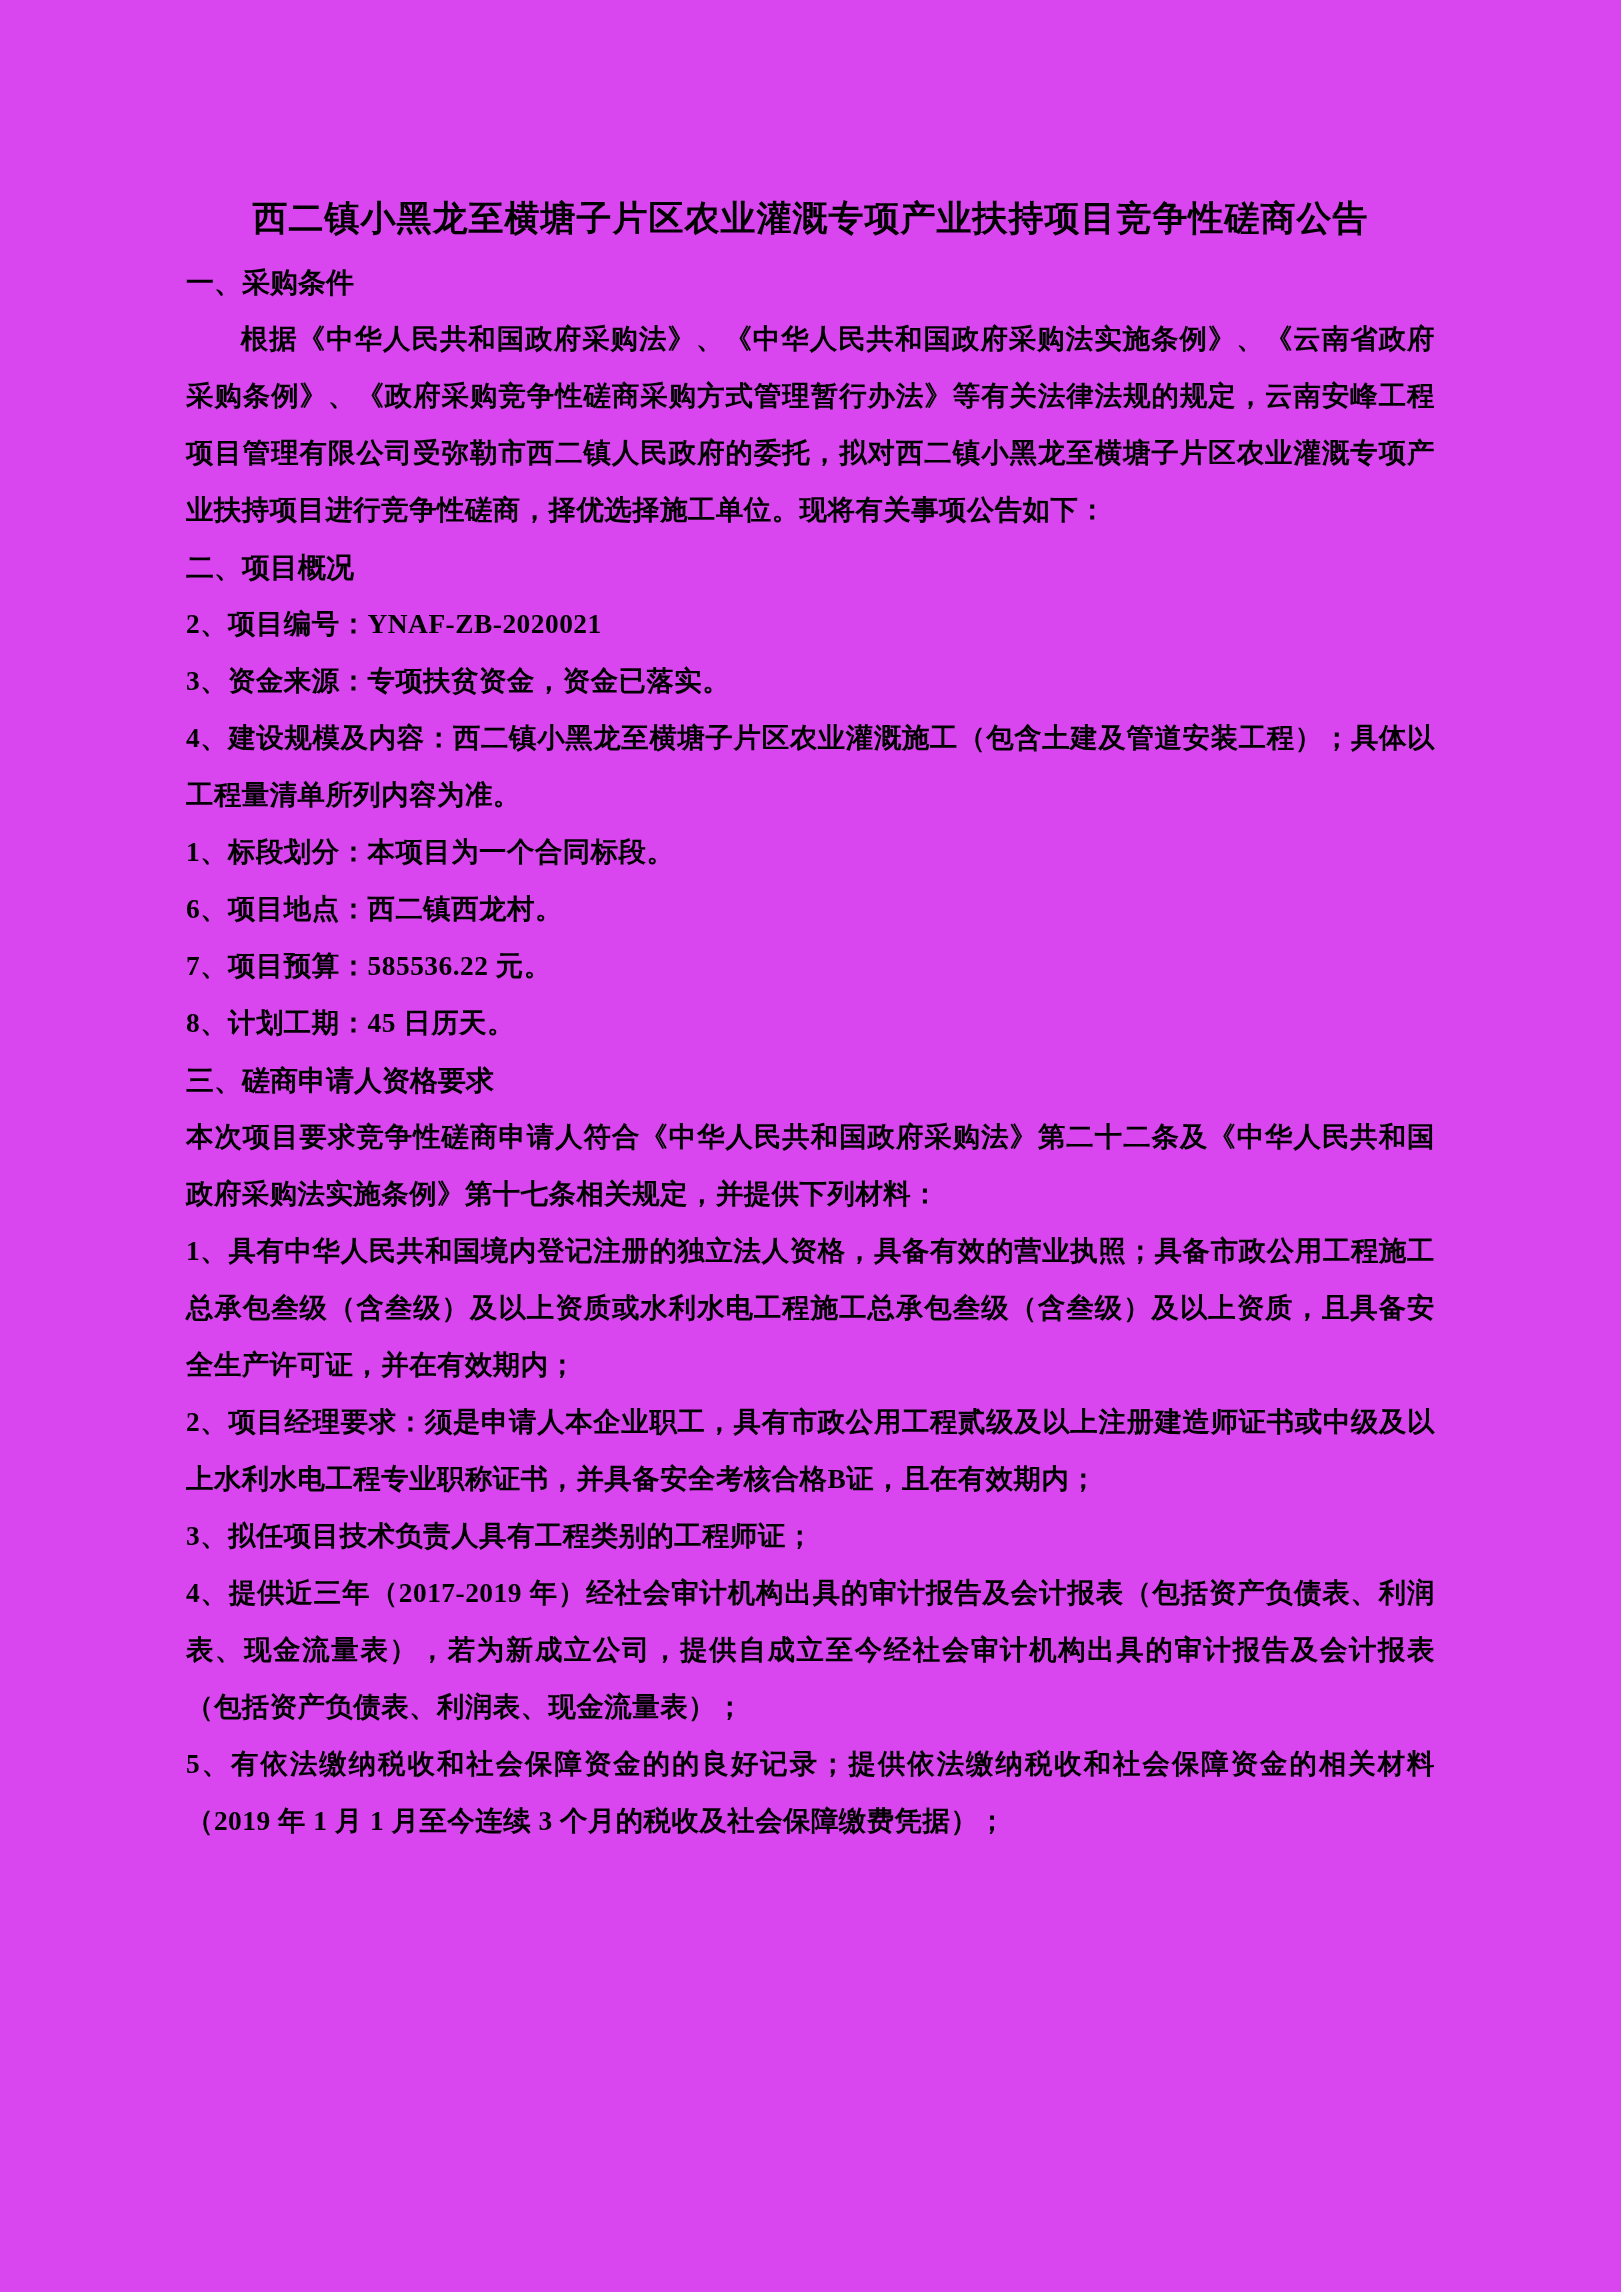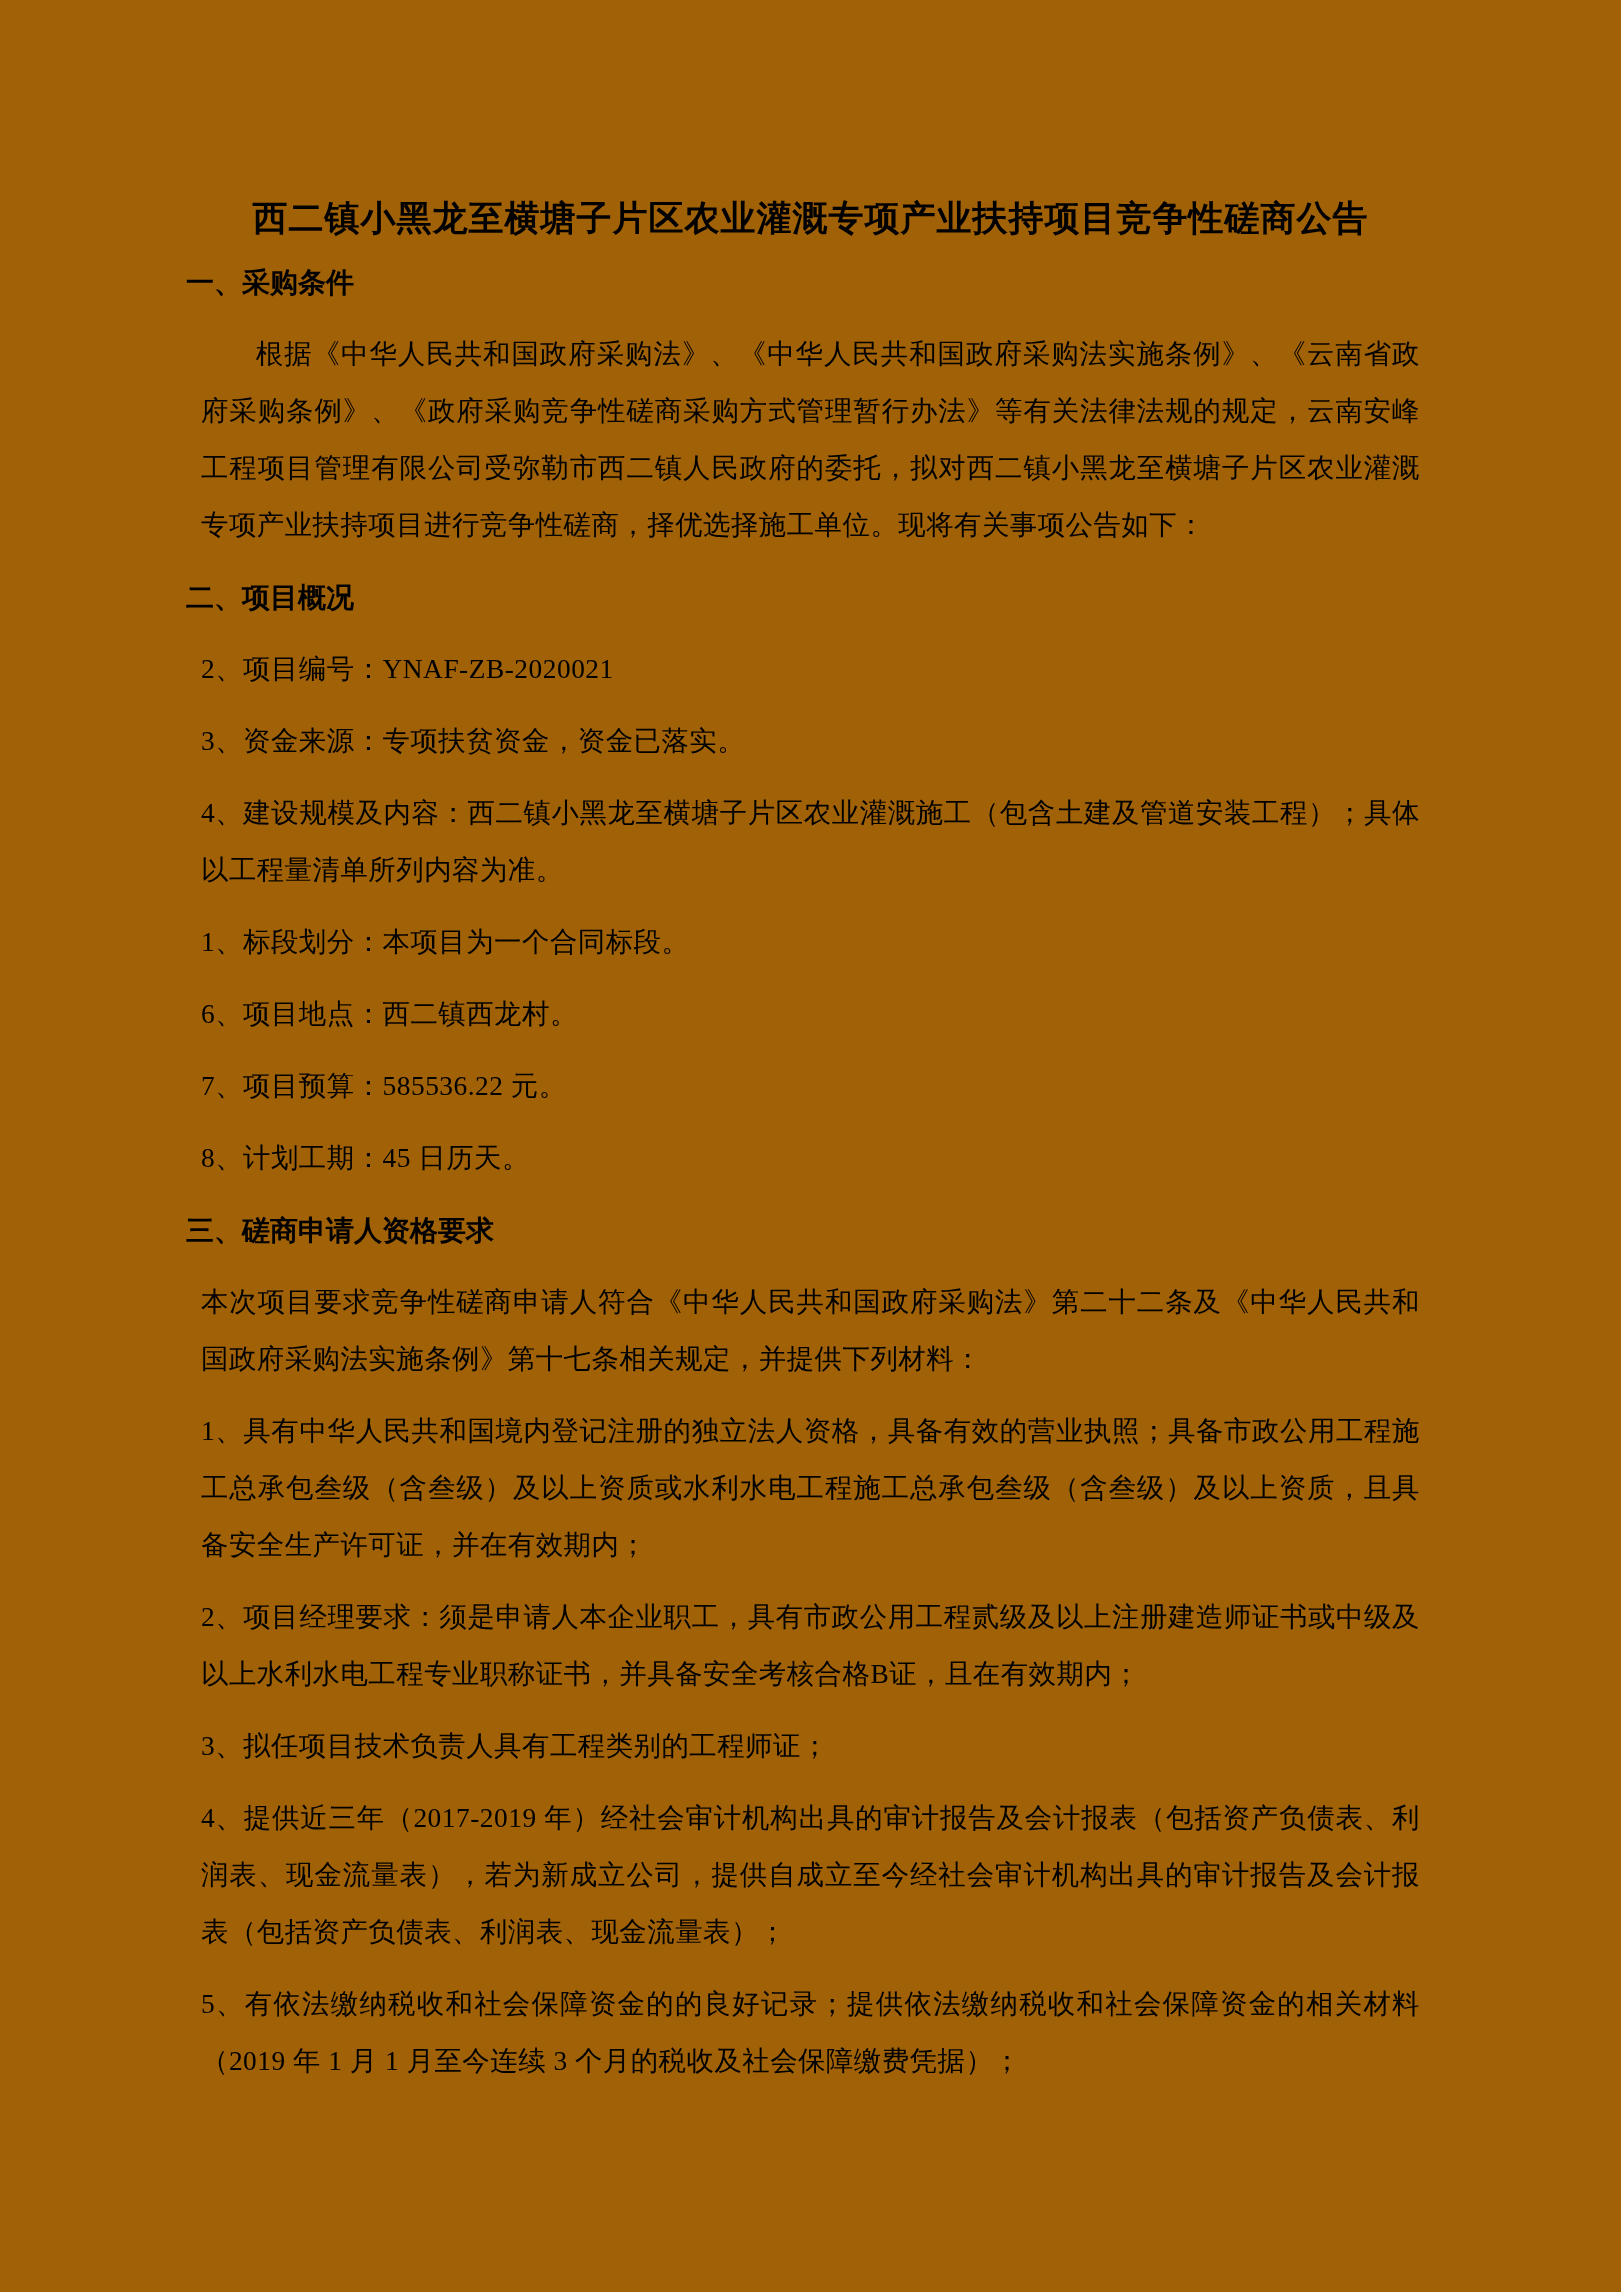--- a/index.html
+++ b/index.html
@@ -12,21 +12,21 @@
       width: 1621px;
       height: 2293px;
       font-family: "Liberation Serif", "DejaVu Serif", serif;
       overflow: hidden;
     }
     .page {
       box-sizing: border-box;
       width: 1621px;
       height: 2293px;
       padding: 189px 186px 59px 186px;
-      background: #a16207;
+      background: #d946ef;
     }
     .doc-title {
       font-family: "Liberation Sans", "DejaVu Sans", sans-serif;
       font-weight: bold;
       font-size: 35px;
       line-height: 57px;
       text-align: center;
       margin: 0 0 7.8px 0;
       letter-spacing: 1px;
     }
@@ -34,23 +34,24 @@
       font-family: Liberation Sans, sans-serif;
       font-weight: bold;
       font-size: 28px;
       line-height: 57px;
       margin: 0;
       text-align: left;
     }
     .para {
       font-size: 27.4px;
       line-height: 57px;
-      margin: 15px;
+      margin: 0;
       text-align: justify;
       letter-spacing: 0.5px;
+      font-weight: bold;
     }
     .para.first-line-indent {
       text-indent: 2em;
     }
   </style>
 </head>
 <body>
 
 <div class="page">
 

